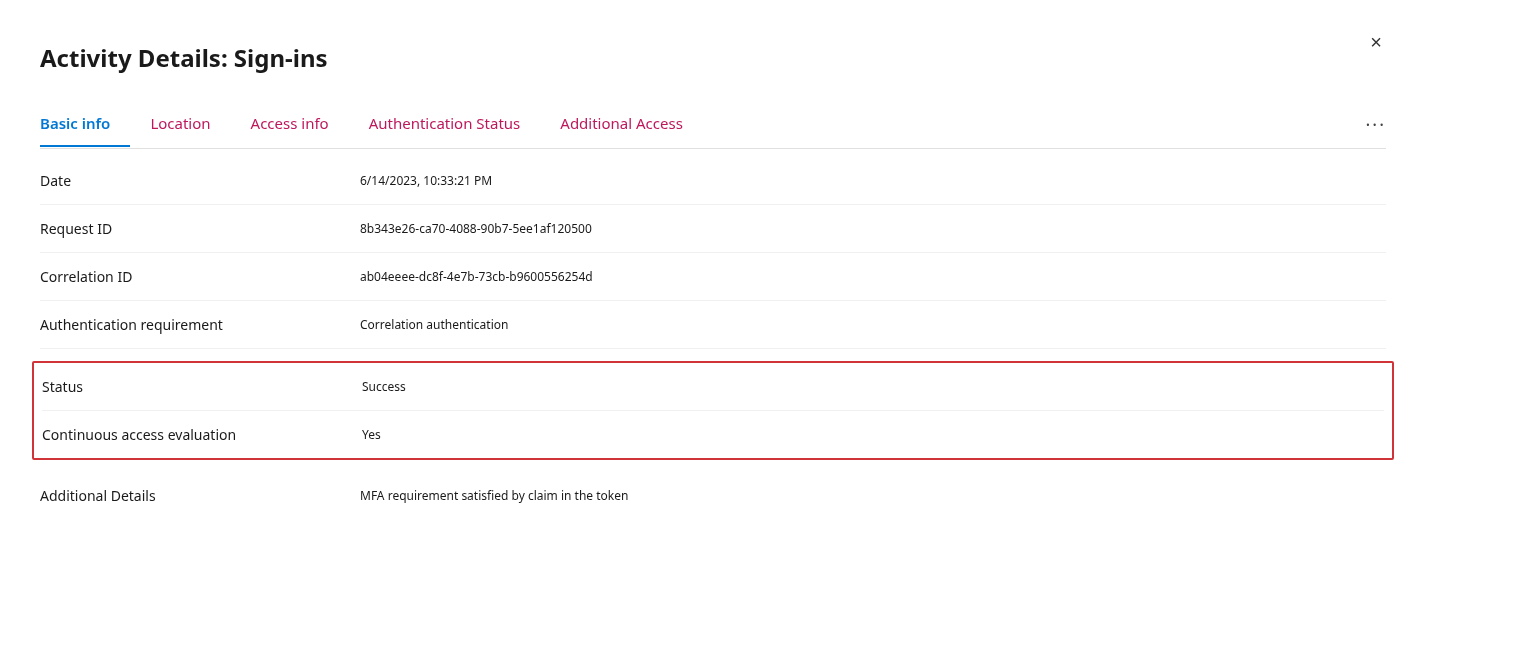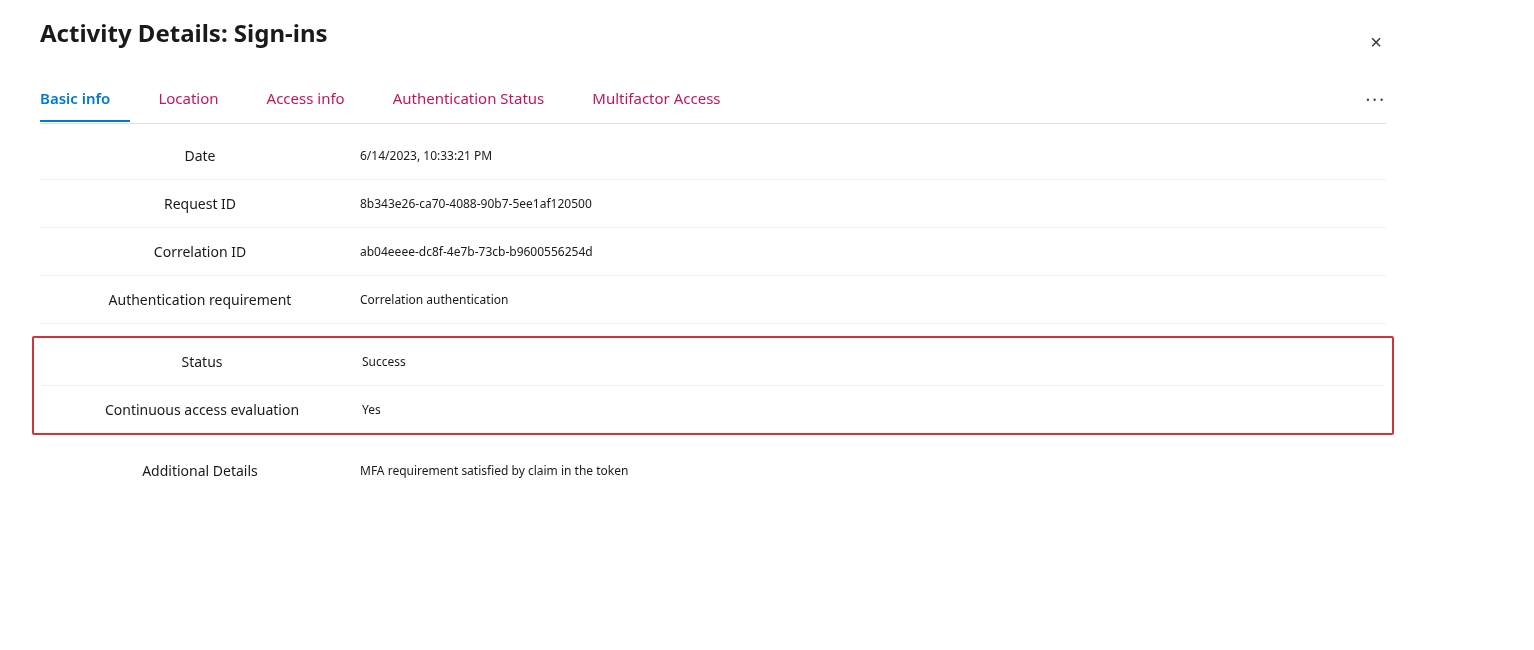--- a/index.html
+++ b/index.html
@@ -6,21 +6,21 @@
     body {
       font-family: 'Segoe UI', system-ui, sans-serif;
       background: #fff;
       color: #1a1a1a;
       font-size: 14px;
     }
     .dialog {
       width: 1426px;
       min-height: 650px;
       background: #fff;
-      padding: 16px 40px 40px 40px;
+      padding: 41px 40px 40px 40px;
       position: relative;
     }
     .dialog-title {
       font-size: 24px;
       font-weight: 700;
       color: #1a1a1a;
       margin-bottom: 28px;
     }
     .close-btn {
       position: absolute;
@@ -32,21 +32,21 @@
       cursor: pointer;
       color: #333;
       line-height: 1;
       padding: 4px 8px;
     }
     .tabs {
       display: flex;
       align-items: center;
       border-bottom: 1px solid #e0e0e0;
       margin-bottom: 0;
-      gap: 8px;
+      gap: 0;
     }
     .tab {
       padding: 10px 20px 12px 0;
       margin-right: 20px;
       font-size: 15px;
       color: #be185d;
       cursor: pointer;
       border-bottom: 2px solid transparent;
       white-space: nowrap;
       user-select: none;
@@ -73,21 +73,20 @@
       align-items: center;
       padding: 14px 0;
       border-bottom: 1px solid #f0f0f0;
     }
     .row:last-child { border-bottom: none; }
     .row-label {
       width: 320px;
       min-width: 320px;
       color: #1a1a1a;
       font-size: 14px;
-      text-align: center;
     }
     .row-value {
       color: #1a1a1a;
       font-size: 12px;
     }
     .highlight-box {
       border: 2px solid #d13438;
       border-radius: 2px;
       margin: 12px -8px;
       padding: 0 8px;
@@ -107,21 +106,21 @@
 <div class="dialog">
   <h1 class="dialog-title">Activity Details: Sign-ins</h1>
   <button class="close-btn">×</button>
 
   <div class="tabs">
 
     <div class="tab active">Basic info</div>
       <div class="tab">Location</div>
       <div class="tab">Access info</div>
       <div class="tab">Authentication Status</div>
-      <div class="tab">Multifactor Access</div>
+      <div class="tab">Additional Access</div>
       <div class="tab-more">···</div>
   </div>
 
   <div class="content">
 
   <div class="row">
       <span class="row-label">Date</span>
       <span class="row-value">6/14/2023, 10:33:21 PM</span>
     </div>
       <div class="row">

